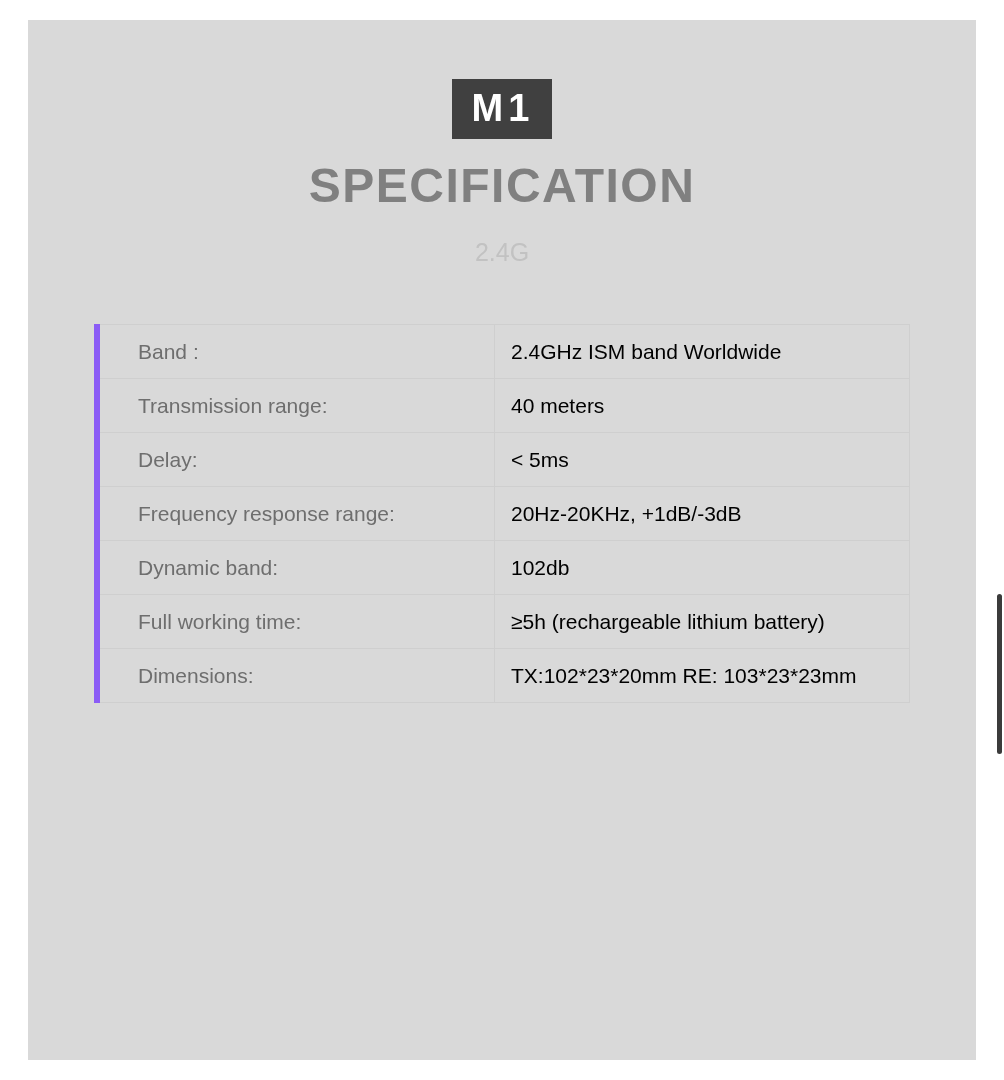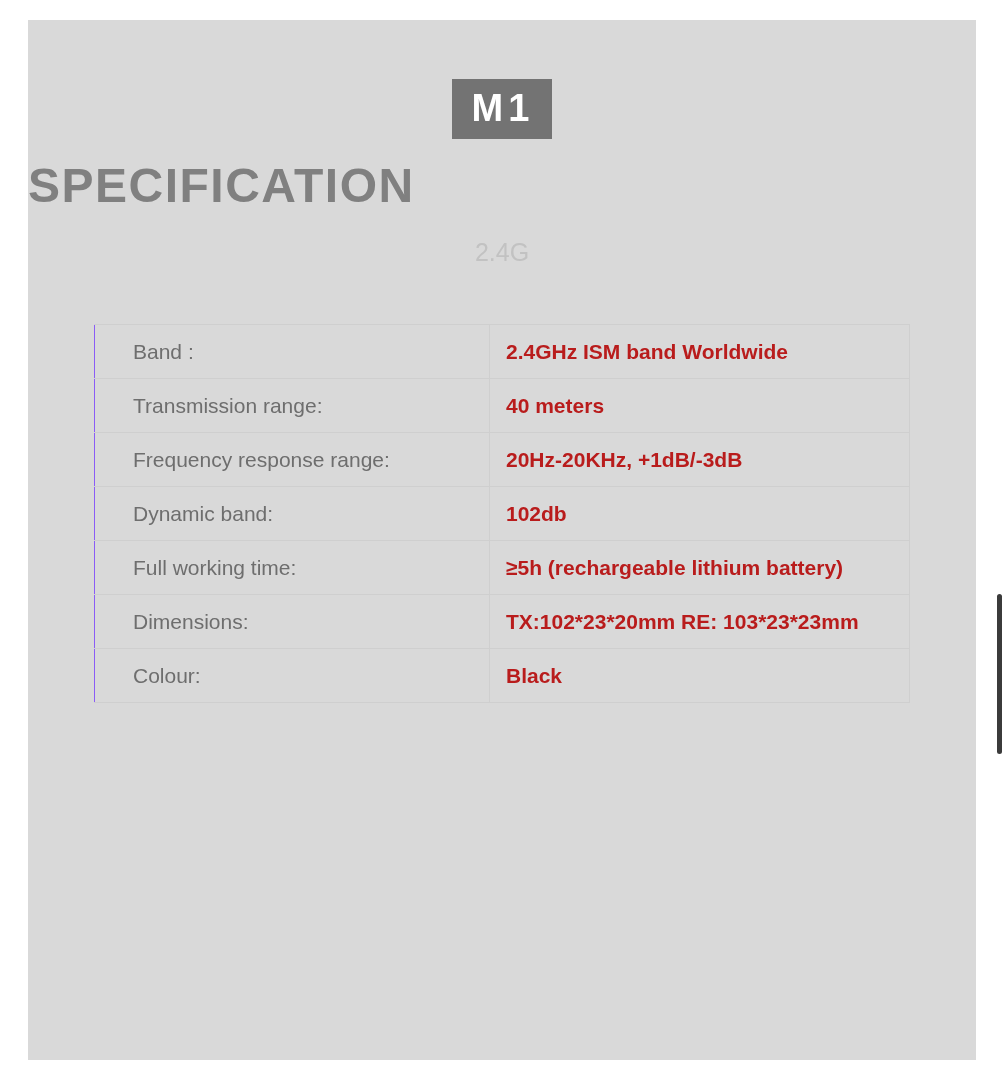--- a/index.html
+++ b/index.html
@@ -27,35 +27,36 @@
   }
   .logo-wrap {
     position: absolute;
     left: 0;
     right: 0;
     top: 59px;
     display: flex;
     justify-content: center;
   }
   .logo-badge {
-    background: #737373;
+    background: #404040;
     color: #ffffff;
     font-family: "Liberation Sans", sans-serif;
     font-weight: bold;
     font-size: 38px;
     letter-spacing: 5px;
     line-height: 1;
     padding: 10px 18px 12px 20px;
     display: inline-block;
   }
   .title {
     position: absolute;
     left: 0;
     right: 0;
     top: 138px;
+    text-align: center;
     color: #808080;
     font-size: 48px;
     font-weight: bold;
     letter-spacing: 1.5px;
     font-family: "Liberation Sans", sans-serif;
   }
   .subtitle {
     position: absolute;
     left: 0;
     right: 0;
@@ -81,26 +82,25 @@
     padding: 0 0 0 38px;
     color: #6e6e6e;
     font-size: 21px;
     font-family: "Liberation Sans", sans-serif;
     font-weight: normal;
     vertical-align: middle;
     background: transparent;
   }
   .spec-table td.label {
     width: 356px;
-    border-left: 1px solid #8b5cf6;
+    border-left: 6px solid #8b5cf6;
   }
   .spec-table td.value {
     padding-left: 16px;
-    color: #b91c1c;
-    font-weight: bold;
+    color: #000000;
   }
   .scrollbar {
     position: absolute;
     right: 2px;
     top: 594px;
     width: 5px;
     height: 160px;
     background: #3b3b3b;
     border-radius: 3px;
   }
@@ -122,37 +122,37 @@
       <tbody>
         <tr>
           <td class="label">Band :</td>
           <td class="value">2.4GHz ISM band Worldwide</td>
         </tr>
         <tr>
           <td class="label">Transmission range:</td>
           <td class="value">40 meters</td>
         </tr>
         <tr>
+          <td class="label">Delay:</td>
+          <td class="value">&lt; 5ms</td>
+        </tr>
+        <tr>
           <td class="label">Frequency response range:</td>
           <td class="value">20Hz-20KHz, +1dB/-3dB</td>
         </tr>
         <tr>
           <td class="label">Dynamic band:</td>
           <td class="value">102db</td>
         </tr>
         <tr>
           <td class="label">Full working time:</td>
           <td class="value">≥5h (rechargeable lithium battery)</td>
         </tr>
         <tr>
           <td class="label">Dimensions:</td>
           <td class="value">TX:102*23*20mm RE: 103*23*23mm</td>
         </tr>
-        <tr>
-          <td class="label">Colour:</td>
-          <td class="value"> Black</td>
-        </tr>
       </tbody>
     </table>
   </div>
 
   <div class="scrollbar"></div>
 </div>
 
 </body></html>

